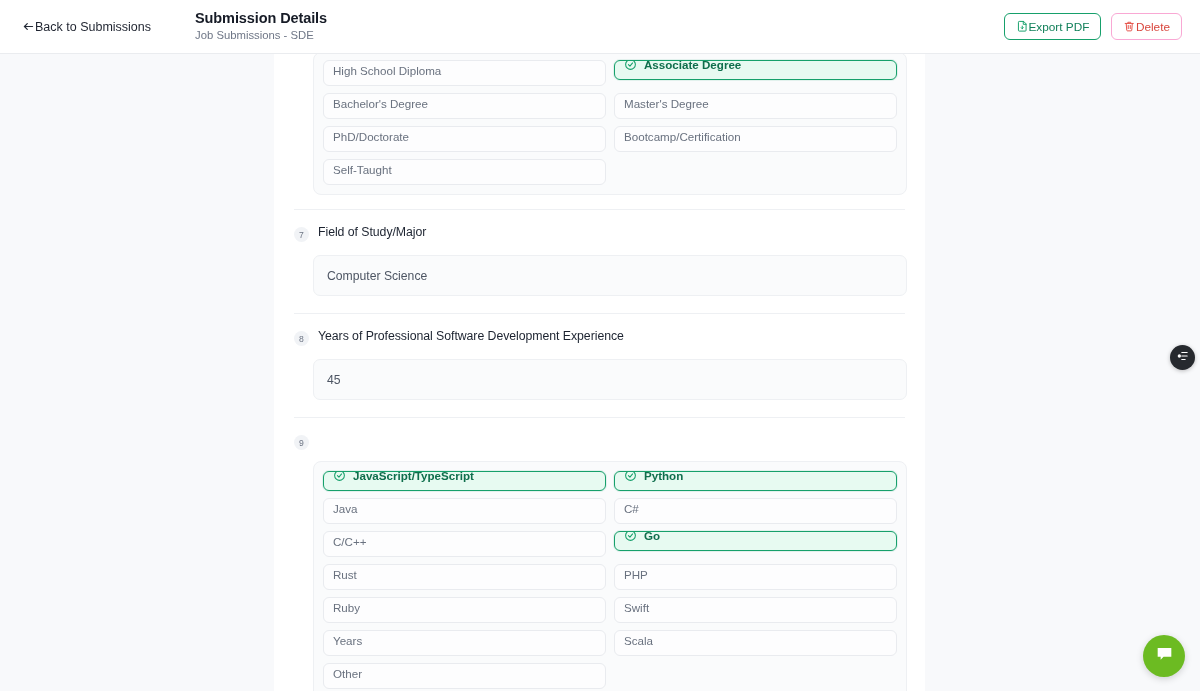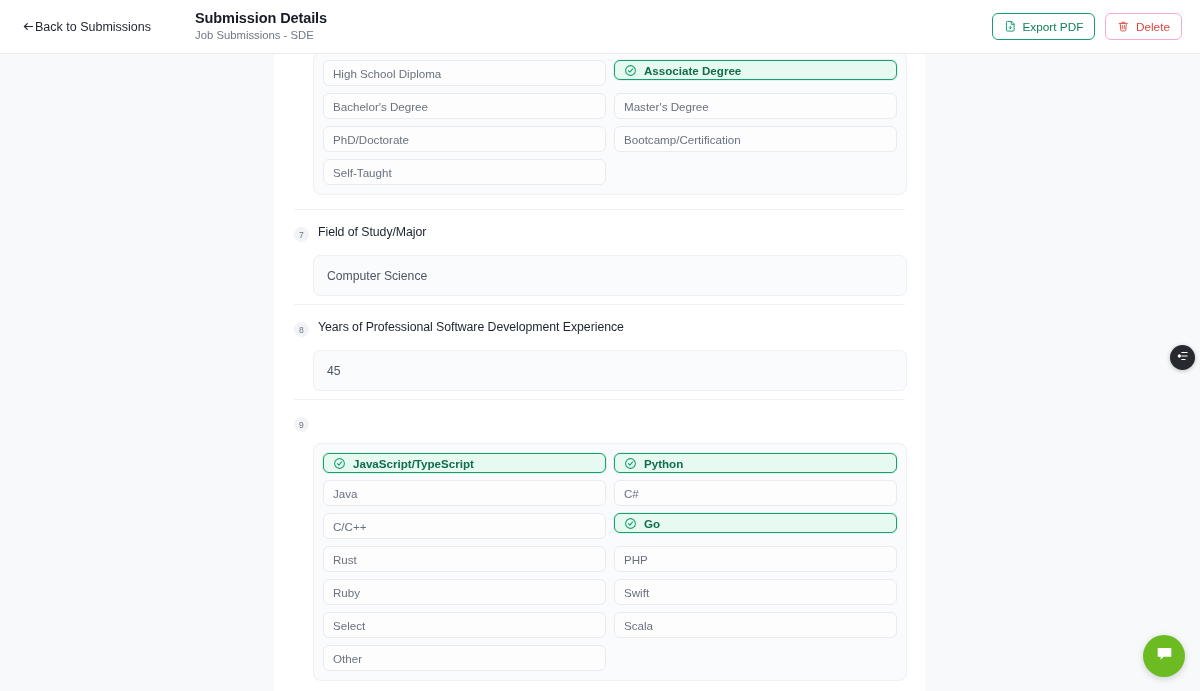--- a/index.html
+++ b/index.html
@@ -35,21 +35,21 @@
     letter-spacing: -0.1px;
   }
   .header-subtitle {
     font-size: 11.3px; color: #6f7787; margin-top: 2px;
   }
   .header-actions {
     margin-left: auto; margin-right: 18px;
     display: flex; align-items: center; gap: 10px;
   }
   .hbtn {
-    display: flex; align-items: center; gap: 6px;
+    display: flex; align-items: center; 
     height: 27px; padding: 8px 11px;
     border-radius: 6px;
     background: #ffffff;
     font-size: 11.8px;
     cursor: pointer;
     white-space: nowrap;
   }
   .hbtn.export { border: 1px solid #16a06b; color: #12805a; }
   .hbtn.delete { border: 1px solid #f9a8d4; color: #d9453c; }
   .hbtn svg { display: block; }
@@ -85,21 +85,21 @@
     font-size: 12.3px; font-weight: normal; color: #1c2330;
     letter-spacing: -0.05px;
   }
   .divider {
     height: 1px; background: #eef0f3;
     margin: 0 20px;
   }
 
   
   .answer-box {
-    margin: 13px 0 8px 19px;
+    margin: 13px 0 17px 19px;
     width: 594px;
     background: #fafbfc;
     border: 1px solid #eef0f3;
     border-radius: 7px;
     padding: 11px 13px;
     font-size: 12.2px;
     color: #4d5563;
     min-height: 41px;
     display: flex; align-items: center;
   }
@@ -114,22 +114,22 @@
     padding: 9px;
     display: grid;
     grid-template-columns: 1fr 1fr;
     gap: 7px 8px;
   }
   .opt {
     height: 26px;
     border-radius: 6px;
     background: #fdfdfe;
     border: 1px solid #e9ebef;
-    display: flex; align-items: center;
-    padding: 0 9px;
+    display: flex; align-items: flex-end;
+    padding: 8px 9px;
     gap: 7px;
     font-size: 11.6px;
     color: #69717f;
     cursor: pointer;
     overflow: hidden;
   }
   .opt.sel {
     background: #e7faf1;
     border: 1.6px solid #16a06b;
     color: #0f6e4c;
@@ -322,21 +322,21 @@
         <div class="opt">
             <span>PHP</span>
           </div>
         <div class="opt">
             <span>Ruby</span>
           </div>
         <div class="opt">
             <span>Swift</span>
           </div>
         <div class="opt">
-            <span>Select</span>
+            <span>Years</span>
           </div>
         <div class="opt">
             <span>Scala</span>
           </div>
         <div class="opt">
             <span>Other</span>
           </div>
       </div>
     </div>
 

